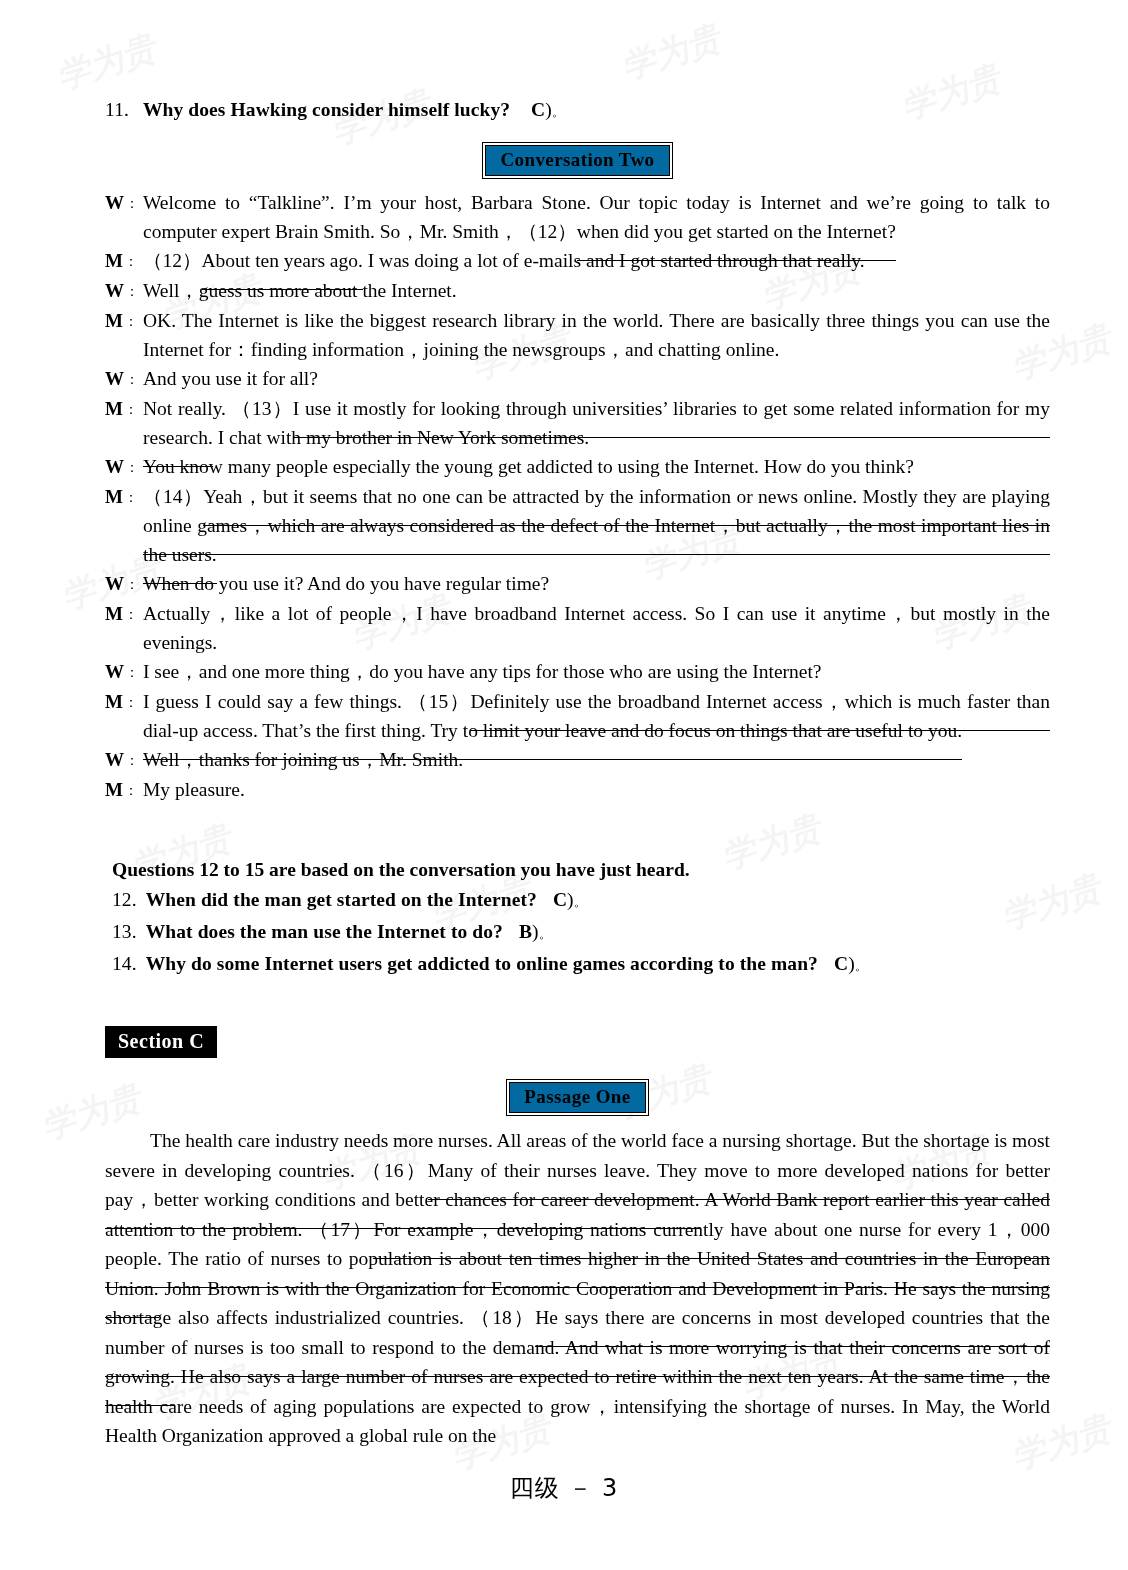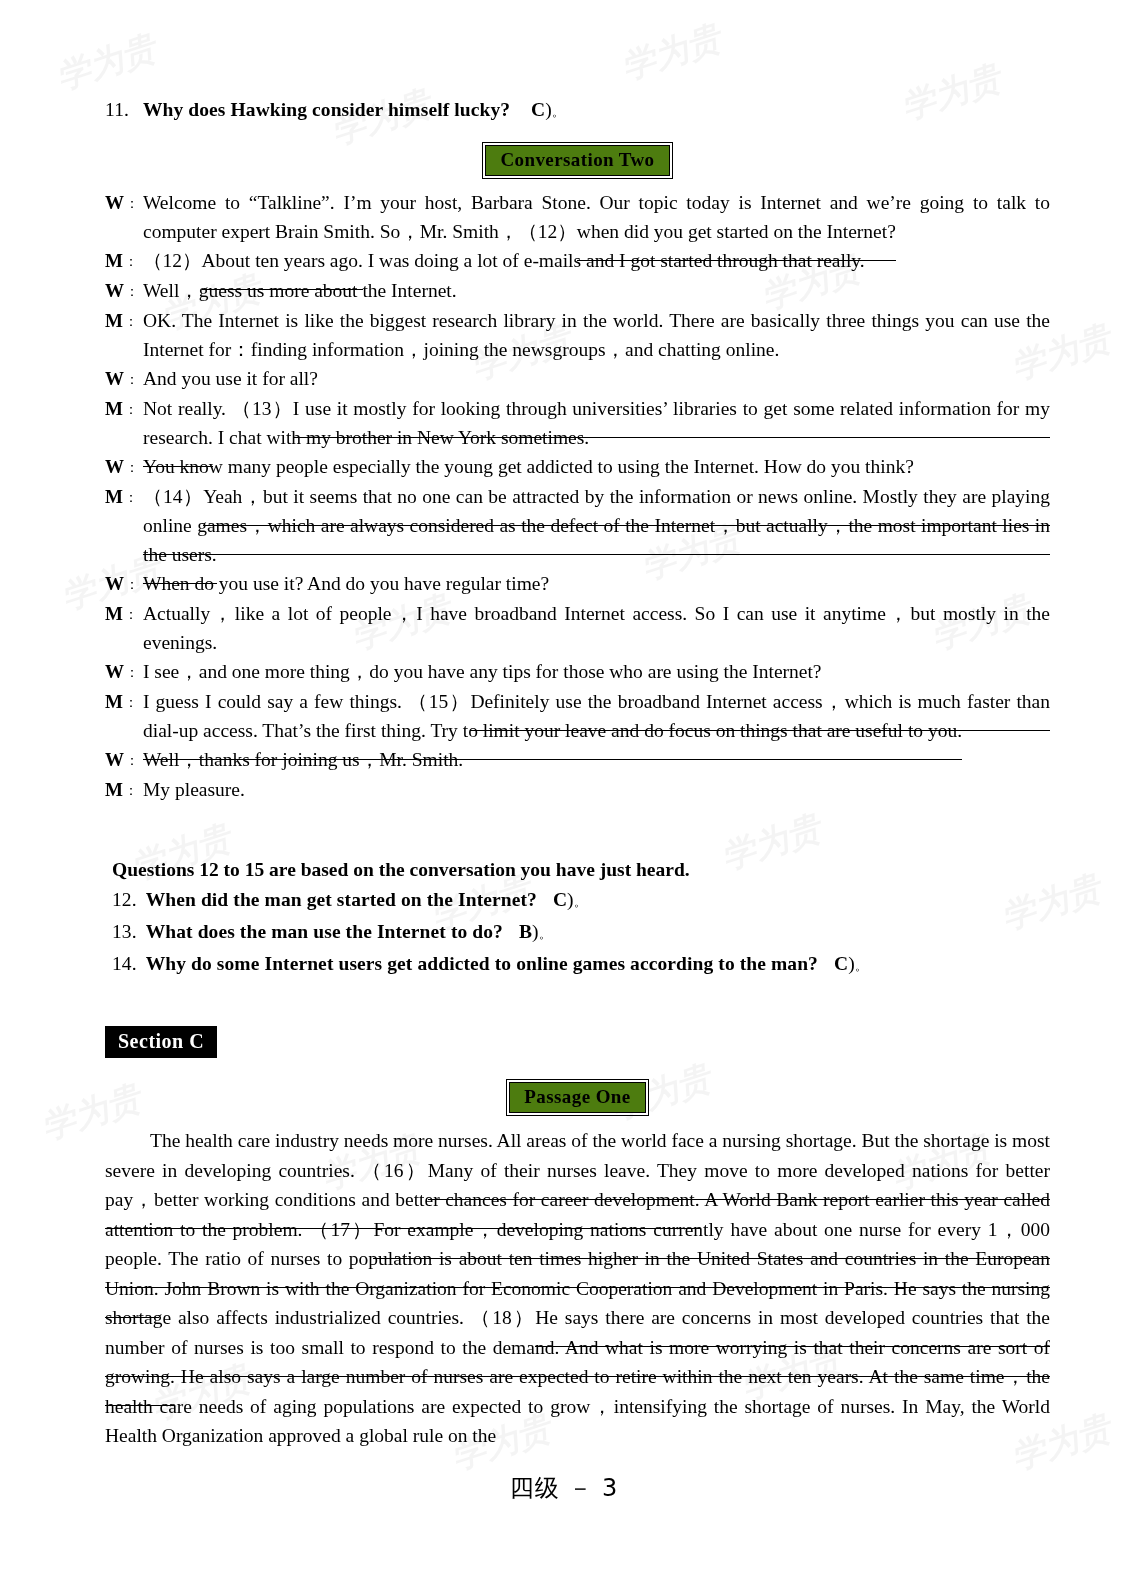--- a/index.html
+++ b/index.html
@@ -80,21 +80,21 @@
   }
   .boxhead {
     display: inline-block;
     border: 1px solid #000;
     outline: 1px solid #000;
     outline-offset: 2px;
     padding: 3px 14px 4px 14px;
     font-size: 19px;
     font-weight: bold;
     letter-spacing: 0.4px;
-    background: #4d7c0f;
+    background: #0369a1;
   }
 
   .section-label {
     position: absolute;
     left: 105px;
     background: #000000;
     color: #ffffff;
     font-weight: bold;
     font-size: 20px;
     padding: 4px 13px 5px 13px;

